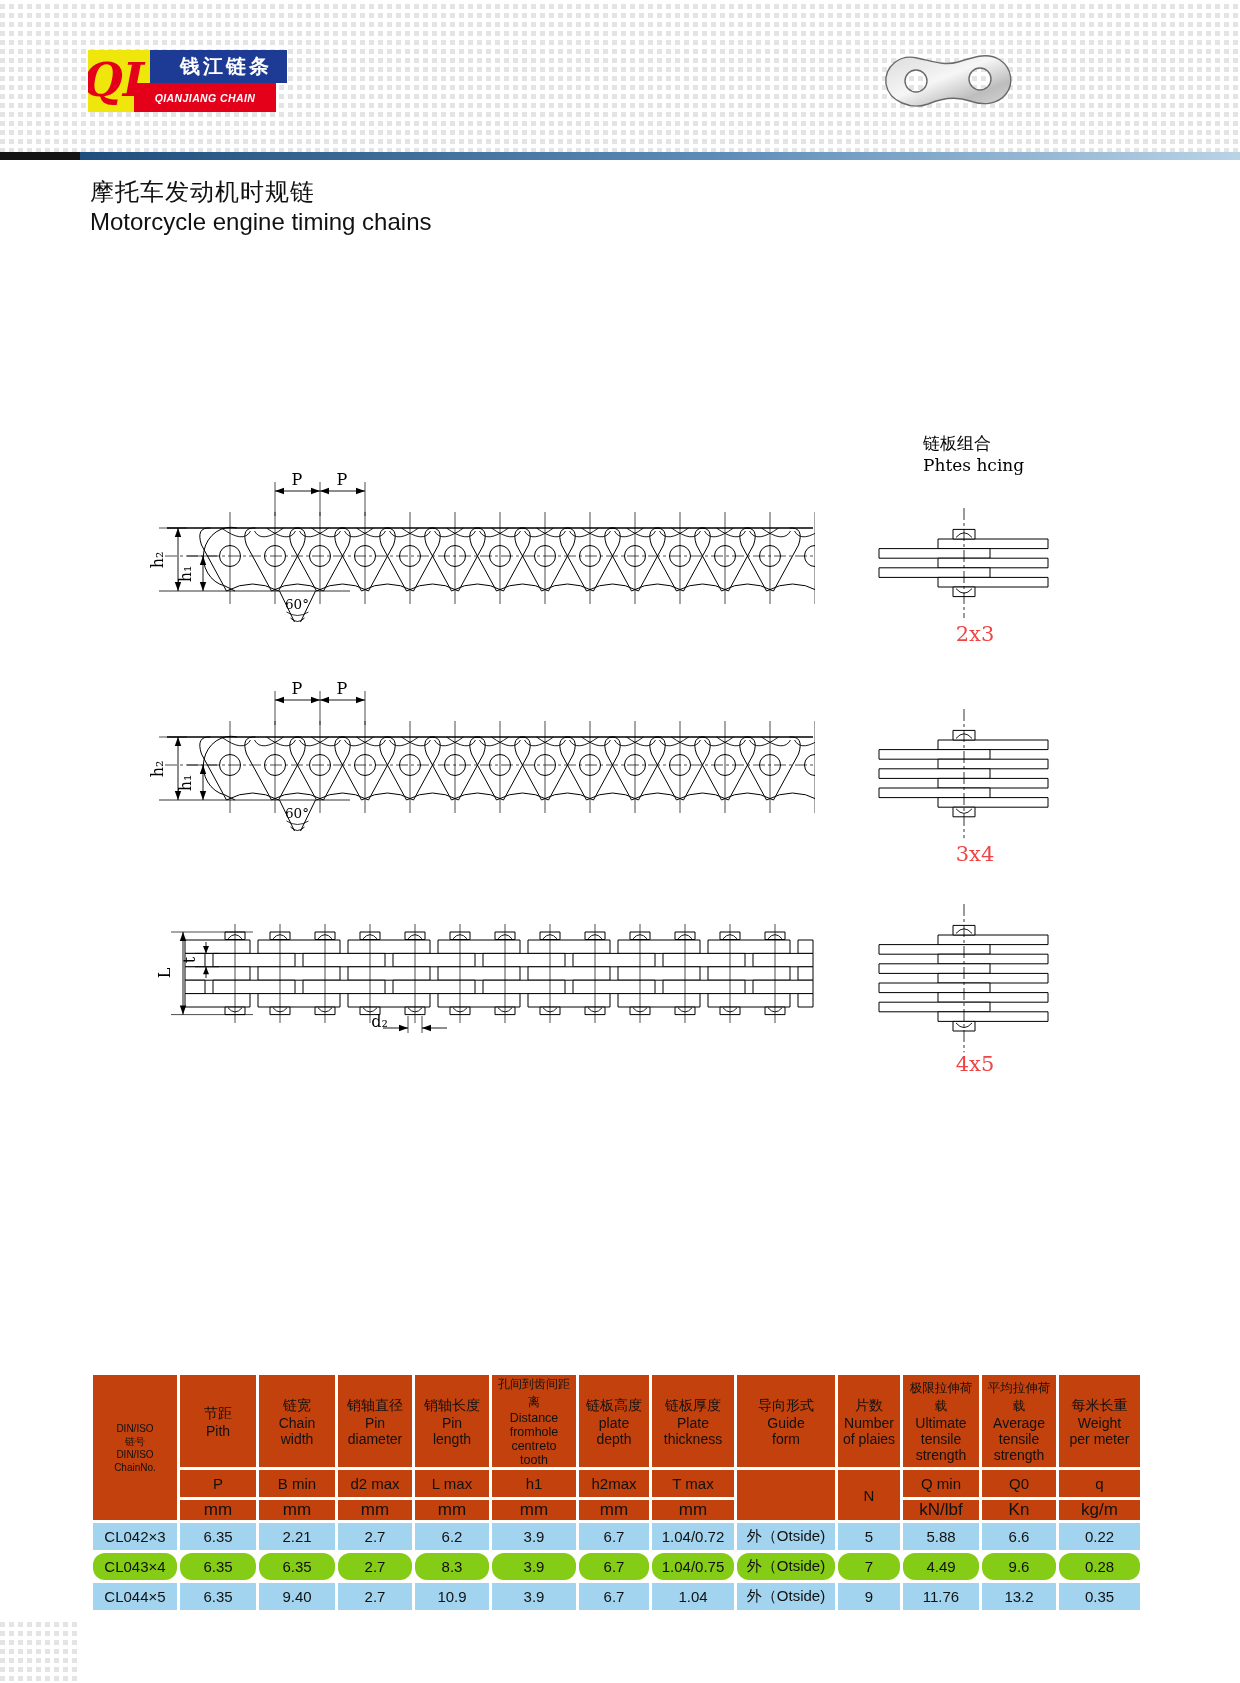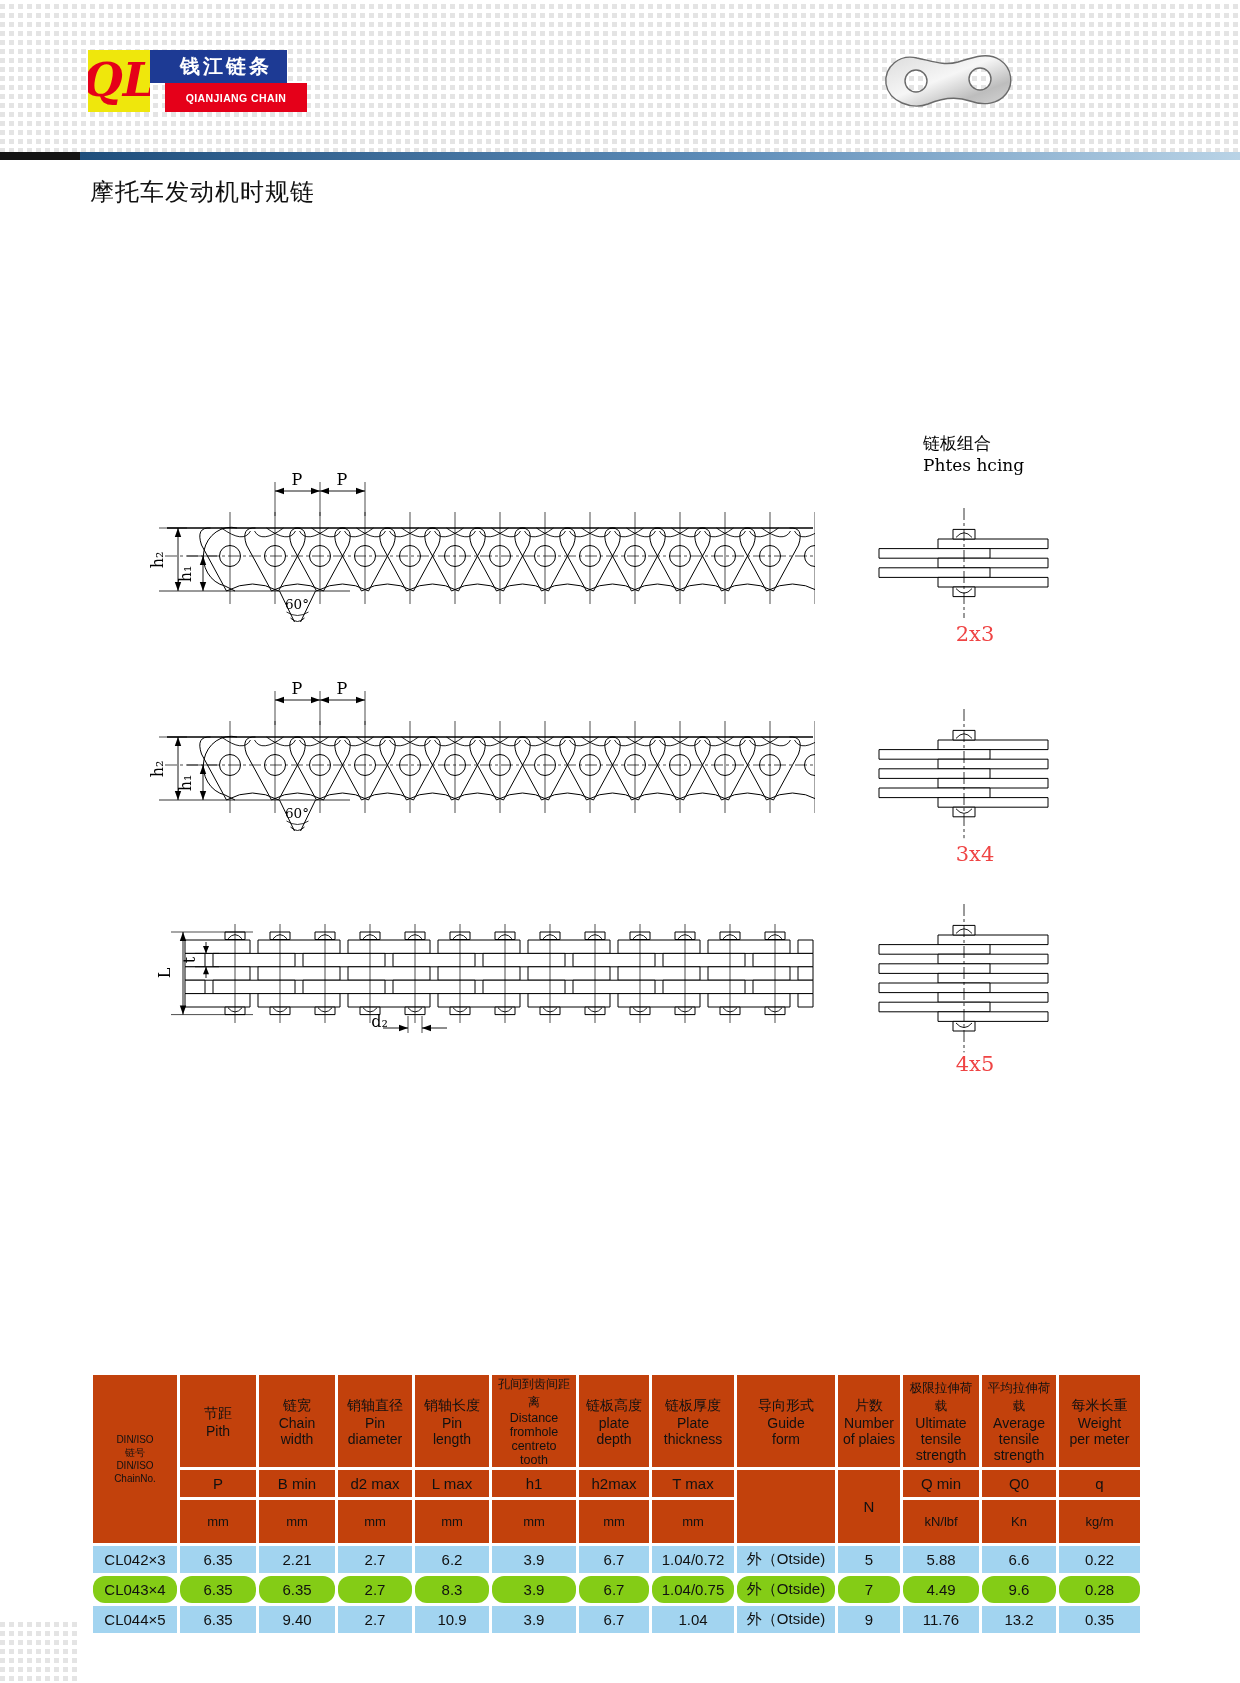--- a/index.html
+++ b/index.html
@@ -34,60 +34,61 @@
   
   table.spec{border-collapse:separate;border-spacing:3px;table-layout:fixed;background:#fff;}
   table.spec td{text-align:center;vertical-align:middle;padding:0 1px;overflow:hidden;}
   td.hc{background:#c2410c;}
   td.corner{font-size:10px;white-space:pre-line;line-height:1.3;}
   .zh{font-size:14px;line-height:1.5;}
   .en{font-size:14px;line-height:1.12;white-space:pre-line;}
   .en.small{font-size:12.5px;}
   tr.namerow td{height:82px;}
   tr.symrow td{height:27px;font-size:15px;}
-  tr.unitrow td{height:43px;font-size:13px;margin-left:25px;}
+  tr.unitrow td{height:20px;font-size:17px;margin-left:25px;}
   tr.datarow td{height:27px;font-size:15px;}
   tr.dark td{background:#a2d4f0;}
   tr.light td{background:#84cc16;border-radius:12px;}
 </style>
 </head>
 <body>
 
 <div class="abs dots" style="left:0;top:0;width:1240px;height:152px;"></div>
 <div class="abs bar-black" style="left:0;top:152px;width:80px;height:8px;"></div>
 <div class="abs bar-blue" style="left:80px;top:152px;width:1160px;height:8px;"></div>
 
 <div class="abs logo-yellow" style="left:88px;top:50px;width:62px;height:62px;">
   <svg width="62" height="62" viewBox="0 0 62 62">
     <text x="31" y="46" text-anchor="middle" font-family="DejaVu Serif, serif" font-style="italic" font-weight="bold" font-size="46" fill="#e50019">QL</text>
   </svg>
 </div>
 <div class="abs brand-blue" style="left:150px;top:50px;width:122px;height:33px;">
   <span>钱江链条</span>
 </div>
-<div class="abs brand-red" style="left:165px;top:83px;width:142px;height:29px;">
+<div class="abs brand-red" style="left:134px;top:83px;width:142px;height:29px;font-style:italic;">
   <span>QIANJIANG CHAIN</span>
 </div>
 
 <svg class="abs" style="left:872px;top:40px;" width="150" height="82" viewBox="0 0 150 82">
   <defs>
     <linearGradient id="metal" x1="0" y1="0" x2="1" y2="1">
       <stop offset="0" stop-color="#dcdcdc"></stop>
         <stop offset="0.45" stop-color="#f6f6f6"></stop>
       <stop offset="0.75" stop-color="#bdbdbd"></stop>
         <stop offset="1" stop-color="#d6d6d6"></stop>
     </linearGradient>
   </defs>
   <path fill="url(#metal)" stroke="#6a6a6a" stroke-width="1.4" fill-rule="evenodd" d="M14,44 C12,26 28,14 45,18 C60,21 72,26 86,22 C102,17 116,12 128,20 C140,28 142,44 134,54 C126,64 112,66 98,61 C84,56 70,58 56,64 C40,70 17,62 14,44 Z
        M33,41 a11,11 0 1,0 22,0 a11,11 0 1,0 -22,0 Z
        M97,39 a11,11 0 1,0 22,0 a11,11 0 1,0 -22,0 Z"></path>
 </svg>
 
 <div class="abs" style="left:90px;top:176px;">
   <div class="title-zh">摩托车发动机时规链</div>
+  <div class="title-en">Motorcycle engine timing chains</div>
 </div>
 
 <svg class="abs" style="left:125px;top:428px;" width="690" height="212" viewBox="0 0 690 212">
   <g id="side1">
       <path d="M 85.5 100 Q 70.5 99 76.5 117 L 101.5 163 Q 127.5 149 153.5 163 L 178.5 117 Q 184.5 99 169.5 100" stroke="#000" fill="none" stroke-width="1"></path>
       <path d="M 96.5 100 Q 118.5 116 125.5 103" stroke="#000" fill="none" stroke-width="0.9"></path>
       <path d="M 158.5 100 Q 136.5 116 129.5 103" stroke="#000" fill="none" stroke-width="0.9"></path>
       <path d="M 130.5 100 Q 115.5 99 121.5 117 L 146.5 163 Q 172.5 149 198.5 163 L 223.5 117 Q 229.5 99 214.5 100" stroke="#000" fill="none" stroke-width="1"></path>
       <path d="M 141.5 100 Q 163.5 116 170.5 103" stroke="#000" fill="none" stroke-width="0.9"></path>
       <path d="M 203.5 100 Q 181.5 116 174.5 103" stroke="#000" fill="none" stroke-width="0.9"></path>

